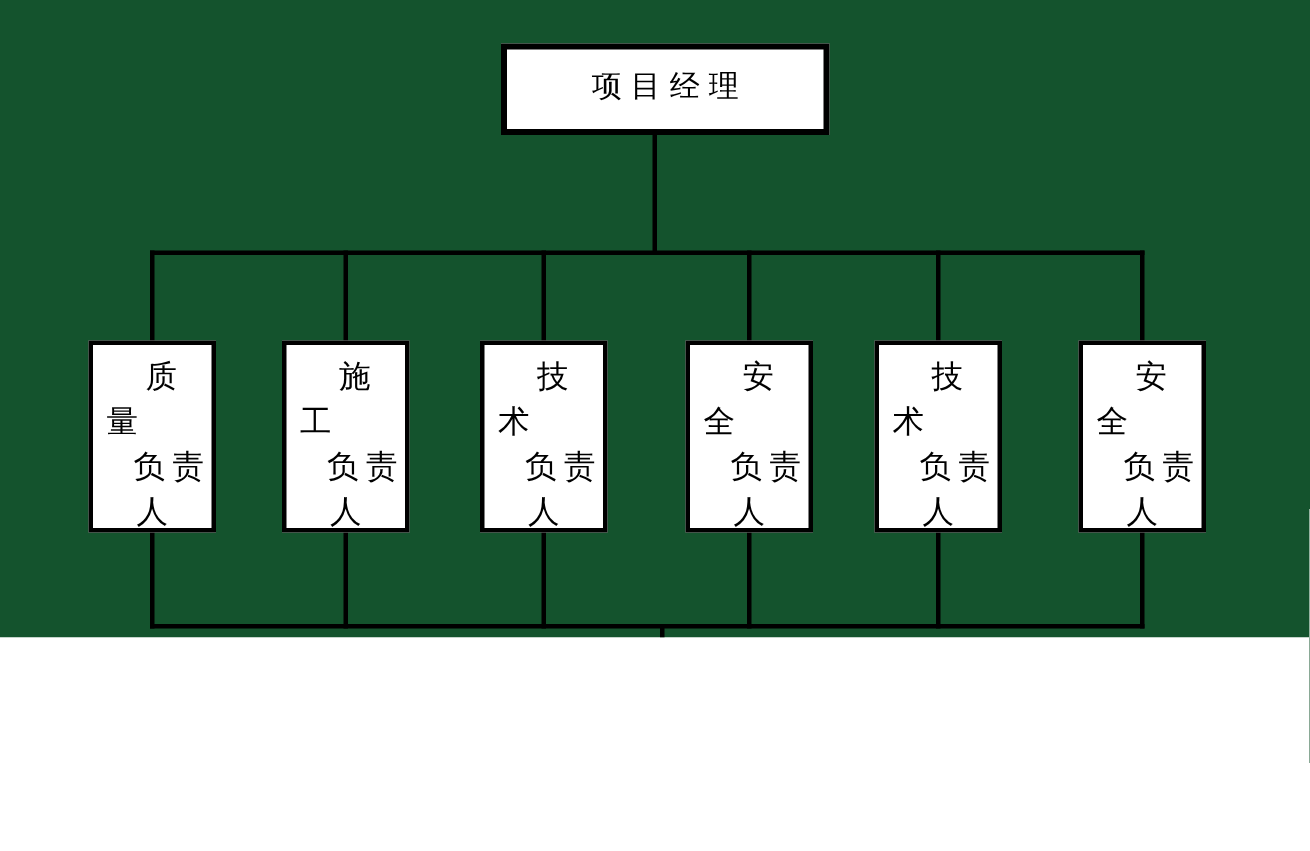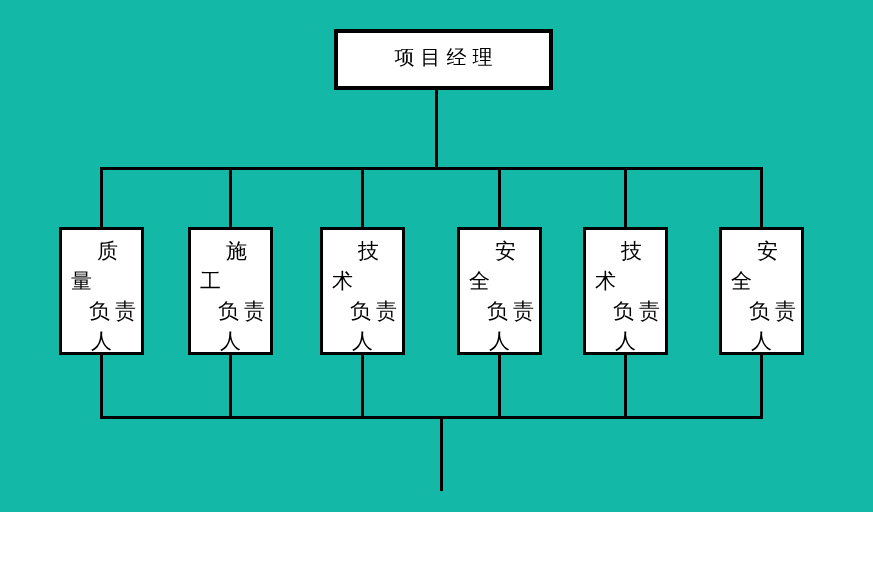--- a/index.html
+++ b/index.html
@@ -1,20 +1,20 @@
 <!DOCTYPE html>
 <html><head>
 <meta charset="utf-8">
 <style>
   html, body { margin: 0; padding: 0; background: #ffffff; }
   .canvas {
     position: relative;
     width: 873px;
-    height: 512px;
-    background: #14b8a6;
+    height: 425px;
+    background: #14532d;
     font-family: "DejaVu Sans", sans-serif;
     color: #000000;
     overflow: hidden;
   }
   .box {
     position: absolute;
     box-sizing: border-box;
     background: #ffffff;
     border: 3px solid #000000;
   }

